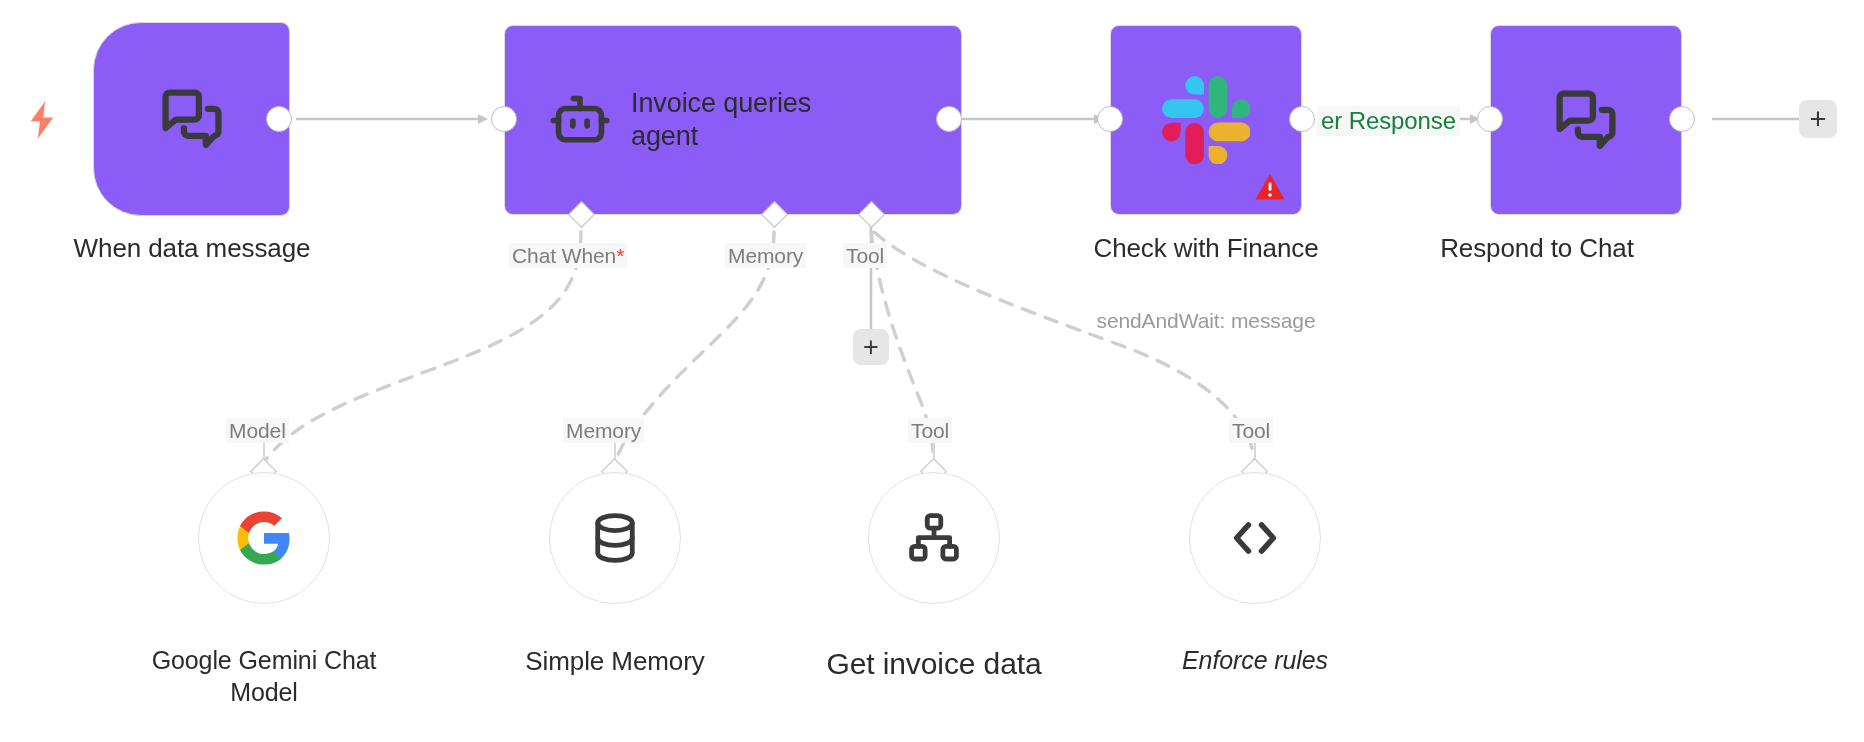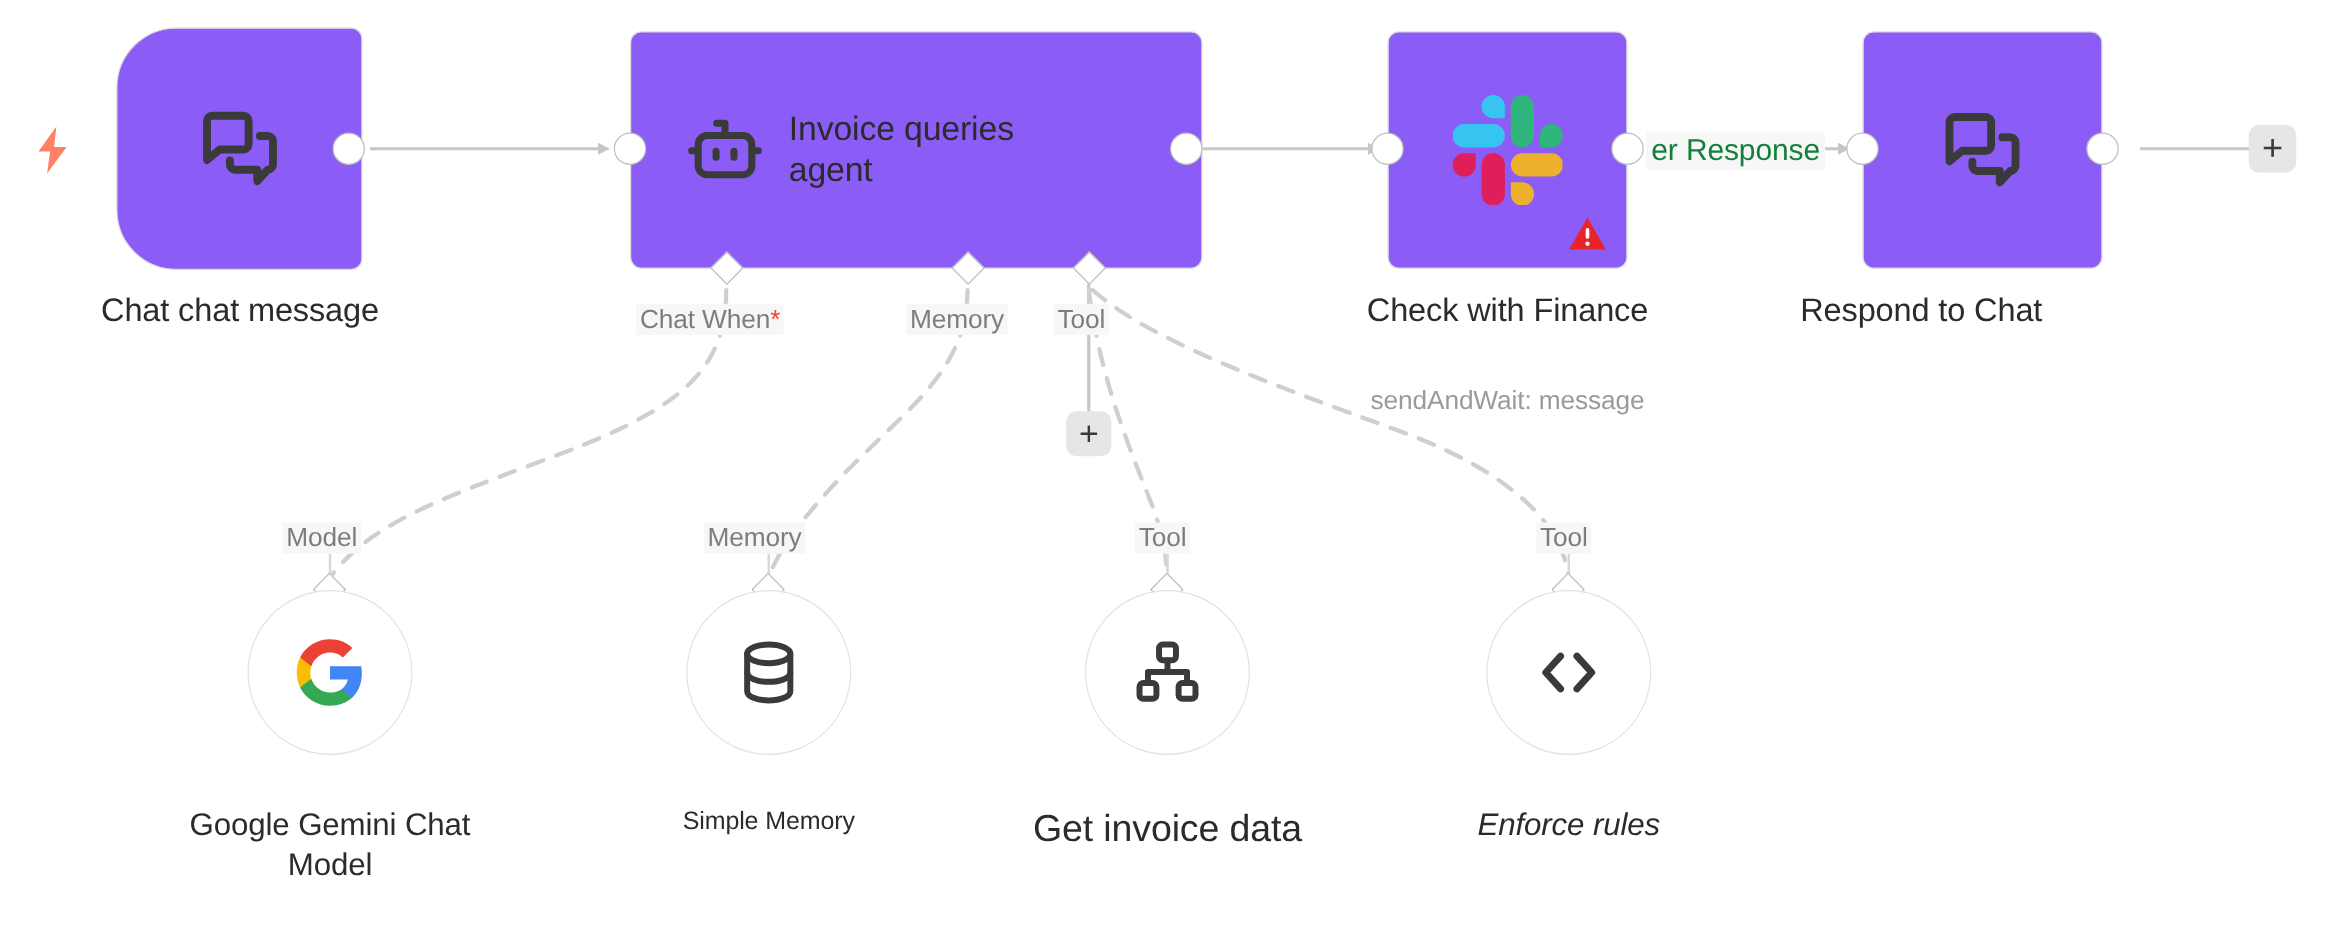--- a/index.html
+++ b/index.html
@@ -207,21 +207,21 @@
       <span class="node-icon">
         <svg width="72" height="72" viewBox="0 0 24 24" fill="none" stroke="#3a3a3a" stroke-width="2.1" stroke-linecap="round" stroke-linejoin="round">
           <path d="M3.2 4.6 a1.4 1.4 0 0 1 1.4-1.4 h8.3 a1.4 1.4 0 0 1 1.4 1.4 v6.2 a1.4 1.4 0 0 1 -1.4 1.4 H6.6 L3.2 15 Z"></path>
           <path d="M17.3 8.6 h2.1 a1.4 1.4 0 0 1 1.4 1.4 v6.2 a1.4 1.4 0 0 1 -1.4 1.4 l0 0 L16.6 20.6 V17.6 H10.7 a1.4 1.4 0 0 1 -1.4 -1.4 v-1.1"></path>
         </svg>
       </span>
     </div>
   </div>
   <div class="endpoint" style="left:266px; top:106px;"></div>
   <div class="caption" style="left:20px; top:232px; width:344px;">
-    <div>Chat chat message</div>
+    <div>When data message</div>
   </div>
 
   <div class="node" style="left:504px; top:25px; width:458px; height:190px;">
     <div class="node-inner" style="padding-left:42px;">
       <span class="node-icon">
         <svg width="66" height="66" viewBox="0 0 24 24" fill="none" stroke="#3a3a3a" stroke-width="2.05" stroke-linecap="round" stroke-linejoin="round">
           <rect x="4.2" y="7.8" width="15.6" height="11.4" rx="2.6"></rect>
           <path d="M12 7.8 V4.2 H9.6"></path>
           <path d="M4.2 12.2 H2.3"></path>
           <path d="M19.8 12.2 H21.7"></path>
@@ -318,21 +318,21 @@
   <div class="diamond" style="left:605px; top:462px;"></div>
   <div class="subnode" style="left:549px; top:472px;">
     <span class="node-icon">
       <svg width="56" height="56" viewBox="0 0 24 24" fill="none" stroke="#3a3a3a" stroke-width="2.05" stroke-linecap="round" stroke-linejoin="round">
         <ellipse cx="12" cy="5.6" rx="7.4" ry="3.2"></ellipse>
         <path d="M4.6 5.6 V18.4 c0 1.8 3.3 3.2 7.4 3.2 s7.4 -1.4 7.4 -3.2 V5.6"></path>
         <path d="M4.6 12 c0 1.8 3.3 3.2 7.4 3.2 s7.4 -1.4 7.4 -3.2"></path>
       </svg>
     </span>
   </div>
-  <div class="caption" style="left:455px; top:645px; width:320px; font-size:20px;">Simple Memory</div>
+  <div class="caption" style="left:455px; top:645px; width:320px; font-size:26px;">Simple Memory</div>
 
   <div class="port-label" style="left:908px; top:418px;">Tool</div>
   <div class="diamond" style="left:924px; top:462px;"></div>
   <div class="subnode" style="left:868px; top:472px;">
     <span class="node-icon">
       <svg width="56" height="56" viewBox="0 0 24 24" fill="none" stroke="#3a3a3a" stroke-width="2.05" stroke-linecap="round" stroke-linejoin="round">
         <rect x="9.1" y="2.4" width="5.8" height="5.4" rx="1.3"></rect>
         <rect x="2.4" y="15.6" width="5.8" height="5.4" rx="1.3"></rect>
         <rect x="15.8" y="15.6" width="5.8" height="5.4" rx="1.3"></rect>
         <path d="M12 7.8 V11.8"></path>

